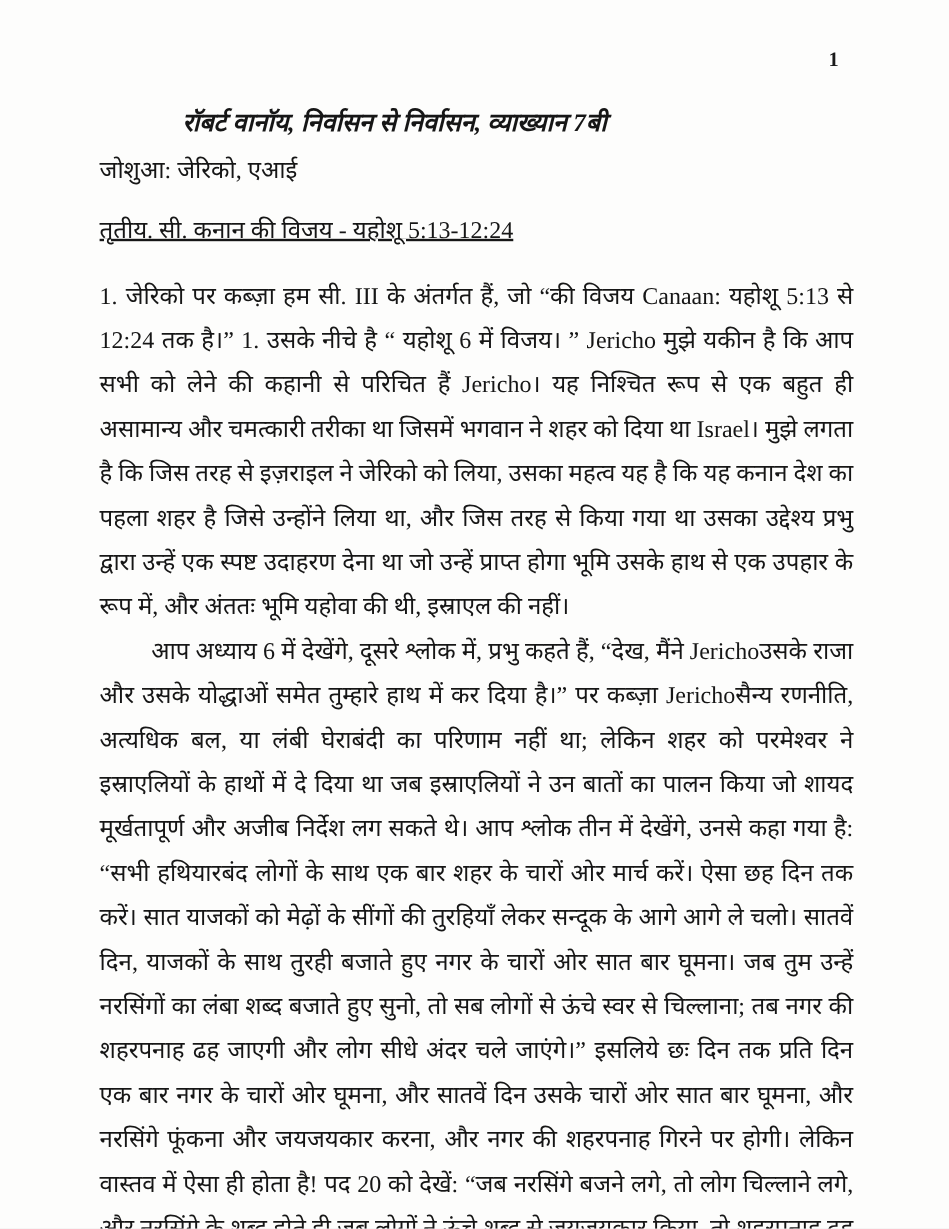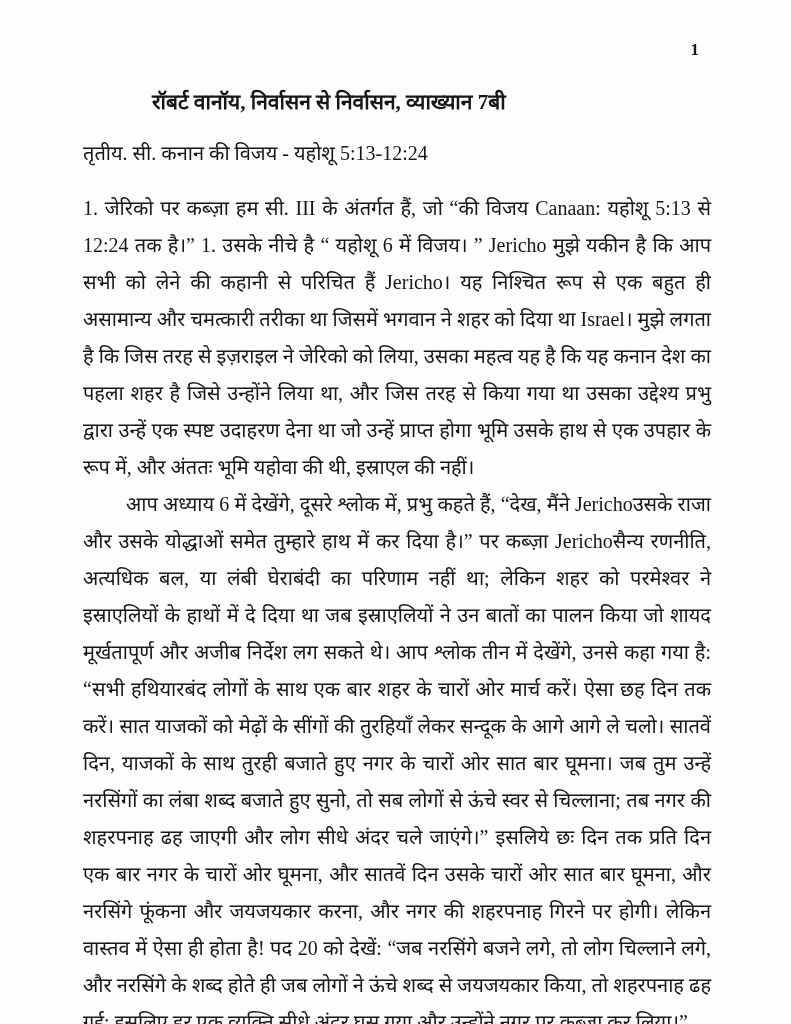--- a/index.html
+++ b/index.html
@@ -25,32 +25,34 @@
       right: 92px;
       font-size: 17px;
       font-weight: bold;
       color: #1a1a1a;
     }
     .title {
       font-size: 21px;
       font-weight: bold;
       line-height: 1.35;
       margin: 0 0 0 69px;
+      font-style: italic;
     }
     .subtitle {
       font-size: 20px;
       font-weight: normal;
       line-height: 1.3;
       margin: 13px 0 0 0;
     }
     .section-heading {
       font-size: 20px;
       font-weight: normal;
       line-height: 1.3;
       margin: 24px 0 0 0;
+      text-decoration: underline;
     }
     .para {
       font-size: 20px;
       line-height: 37px;
       text-align: justify;
       margin: 24px 0 0 0;
     }
     .para.indent {
       text-indent: 43px;
       margin-top: 0;
@@ -58,20 +60,21 @@
   </style>
 </head>
 <body>
 
 <div class="page">
 
   <div class="page-number">1</div>
 
   <h1 class="title">रॉबर्ट वानॉय, निर्वासन से निर्वासन, व्याख्यान 7बी</h1>
 
+  <p class="subtitle">जोशुआ: जेरिको, एआई</p>
 
   <p class="section-heading">तृतीय. सी. कनान की विजय - यहोशू 5:13-12:24</p>
 
   <p class="para">1. जेरिको पर कब्ज़ा  हम सी. III के अंतर्गत हैं, जो “की विजय Canaan: यहोशू 5:13 से 12:24 तक है।” 1. उसके नीचे है “ यहोशू 6 में विजय। ” Jericho मुझे यकीन है कि आप सभी को लेने की कहानी से परिचित हैं Jericho। यह निश्चित रूप से एक बहुत ही असामान्य और चमत्कारी तरीका था जिसमें भगवान ने शहर को दिया था Israel। मुझे लगता है कि जिस तरह से इज़राइल ने जेरिको को लिया, उसका महत्व यह है कि यह कनान देश का पहला शहर है जिसे उन्होंने लिया था, और जिस तरह से किया गया था उसका उद्देश्य प्रभु द्वारा उन्हें एक स्पष्ट उदाहरण देना था जो उन्हें प्राप्त होगा भूमि उसके हाथ से एक उपहार के रूप में, और अंततः भूमि यहोवा की थी, इस्राएल की नहीं।</p>
 
   <p class="para indent">आप अध्याय 6 में देखेंगे, दूसरे श्लोक में, प्रभु कहते हैं, “देख, मैंने Jerichoउसके राजा और उसके योद्धाओं समेत तुम्हारे हाथ में कर दिया है।” पर कब्ज़ा Jerichoसैन्य रणनीति, अत्यधिक बल, या लंबी घेराबंदी का परिणाम नहीं था; लेकिन शहर को परमेश्वर ने इस्राएलियों के हाथों में दे दिया था जब इस्राएलियों ने उन बातों का पालन किया जो शायद मूर्खतापूर्ण और अजीब निर्देश लग सकते थे। आप श्लोक तीन में देखेंगे, उनसे कहा गया है: “सभी हथियारबंद लोगों के साथ एक बार शहर के चारों ओर मार्च करें। ऐसा छह दिन तक करें। सात याजकों को मेढ़ों के सींगों की तुरहियाँ लेकर सन्दूक के आगे आगे ले चलो। सातवें दिन, याजकों के साथ तुरही बजाते हुए नगर के चारों ओर सात बार घूमना। जब तुम उन्हें नरसिंगों का लंबा शब्द बजाते हुए सुनो, तो सब लोगों से ऊंचे स्वर से चिल्लाना; तब नगर की शहरपनाह ढह जाएगी और लोग सीधे अंदर चले जाएंगे।” इसलिये छः दिन तक प्रति दिन एक बार नगर के चारों ओर घूमना, और सातवें दिन उसके चारों ओर सात बार घूमना, और नरसिंगे फूंकना और जयजयकार करना, और नगर की शहरपनाह गिरने पर होगी। लेकिन वास्तव में ऐसा ही होता है! पद 20 को देखें: “जब नरसिंगे बजने लगे, तो लोग चिल्लाने लगे, और नरसिंगे के शब्द होते ही जब लोगों ने ऊंचे शब्द से जयजयकार किया, तो शहरपनाह ढह गई; इसलिए हर एक व्यक्ति सीधे अंदर घुस गया और उन्होंने नगर पर कब्ज़ा कर लिया।”</p>
 
 </div>
 
 </body></html>

